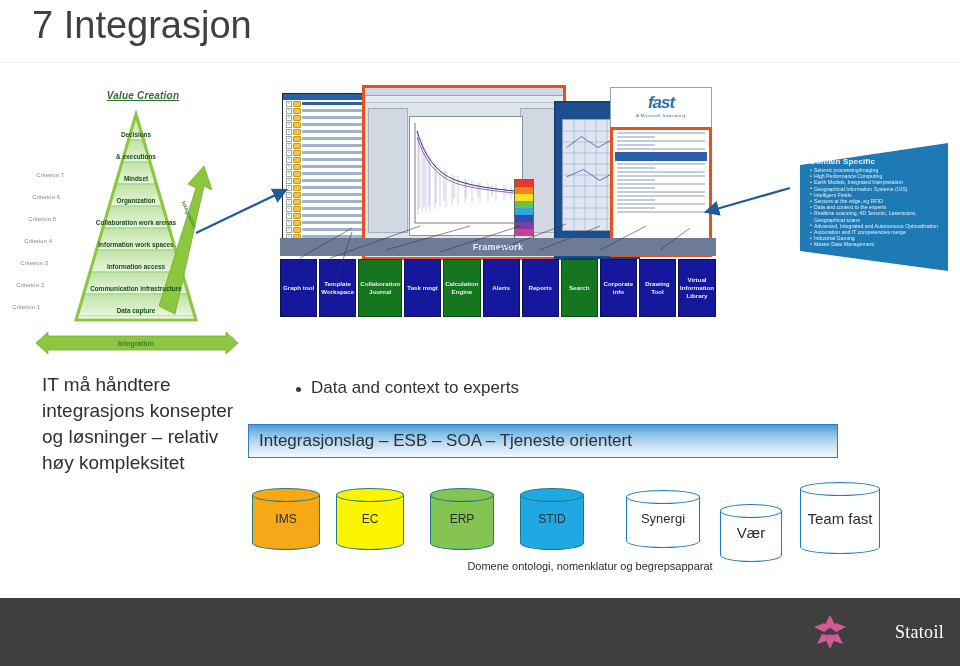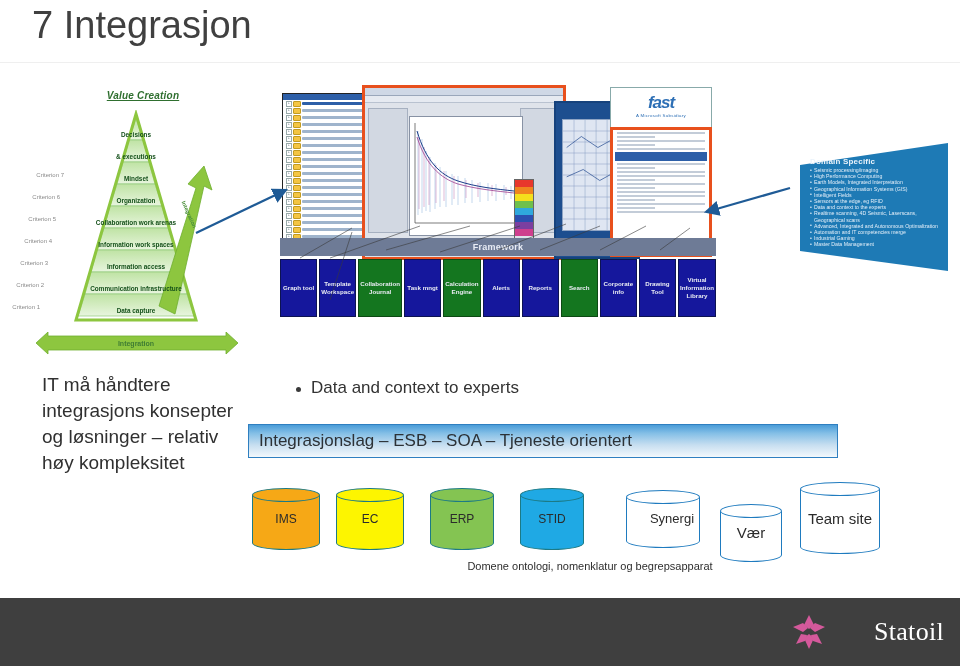--- a/index.html
+++ b/index.html
@@ -132,21 +132,21 @@
     text-align:center;font-size:12px;color:#2b2b2b;line-height:16px;z-index:3;
   }
   #caption-bottom{
     position:absolute;left:270px;top:560px;width:640px;
     font-size:11px;color:#2e2e2e;white-space:nowrap;text-align:center;
   }
   
   #footer-bar{position:absolute;left:0;top:598px;width:960px;height:68px;background:#3f3f3f;}
   #statoil-logo{position:absolute;right:16px;top:16px;display:flex;align-items:center;gap:4px;}
   #statoil-word{
-    font-family:"Liberation Serif",serif;font-size:26px;color:#fff;letter-spacing:.3px;margin-left:44px;
+    font-family:"Liberation Serif",serif;font-size:18px;color:#fff;letter-spacing:.3px;margin-left:44px;
   }
 </style>
 </head>
 <body>
 
 <div id="slide-title">7 Integrasjon</div>
 <div id="title-rule"></div>
 
 <div id="pyramid-figure">
   <div class="pyr-title">Value Creation</div>
@@ -475,35 +475,35 @@
     <div class="bot" style="background:#1fa9e4;border-color:#1c7a85;"></div>
     <div class="body" style="background:#1fa9e4;border-color:#1c7a85;"></div>
     <div class="top" style="background:#1fa9e4;border:1.5px solid #1c7a85;"></div>
     <div class="lbl">STID</div>
   </div>
 
   <div class="cyl" style="left:378px;top:8px;width:74px;height:58px;">
     <div class="bot" style="background:#ffffff;border-color:#1f7bbf;"></div>
     <div class="body" style="background:#ffffff;border-color:#1f7bbf;"></div>
     <div class="top" style="background:#ffffff;border:1.5px solid #1f7bbf;"></div>
-    <div class="lbl" style="font-size:13px;margin-left:9px;">Synergi</div>
+    <div class="lbl" style="font-size:13px;">Synergi</div>
   </div>
 
   <div class="cyl" style="left:472px;top:22px;width:62px;height:58px;">
     <div class="bot" style="background:#ffffff;border-color:#1f7bbf;"></div>
     <div class="body" style="background:#ffffff;border-color:#1f7bbf;"></div>
     <div class="top" style="background:#ffffff;border:1.5px solid #1f7bbf;"></div>
     <div class="lbl" style="font-size:15px;">Vær</div>
   </div>
 
   <div class="cyl" style="left:552px;top:0px;width:80px;height:72px;">
     <div class="bot" style="background:#ffffff;border-color:#1f7bbf;"></div>
     <div class="body" style="background:#ffffff;border-color:#1f7bbf;"></div>
     <div class="top" style="background:#ffffff;border:1.5px solid #1f7bbf;"></div>
-    <div class="lbl" style="font-size:15px;line-height:17px;">Team site</div>
+    <div class="lbl" style="font-size:15px;line-height:17px;">Team fast</div>
   </div>
 
 </div>
 
 <div id="caption-bottom">Domene ontologi, nomenklatur og begrepsapparat</div>
 
 <div id="footer-bar">
   <div id="statoil-logo">
     <svg width="34" height="36" viewBox="0 0 34 36">
       <g fill="#d4599b">

